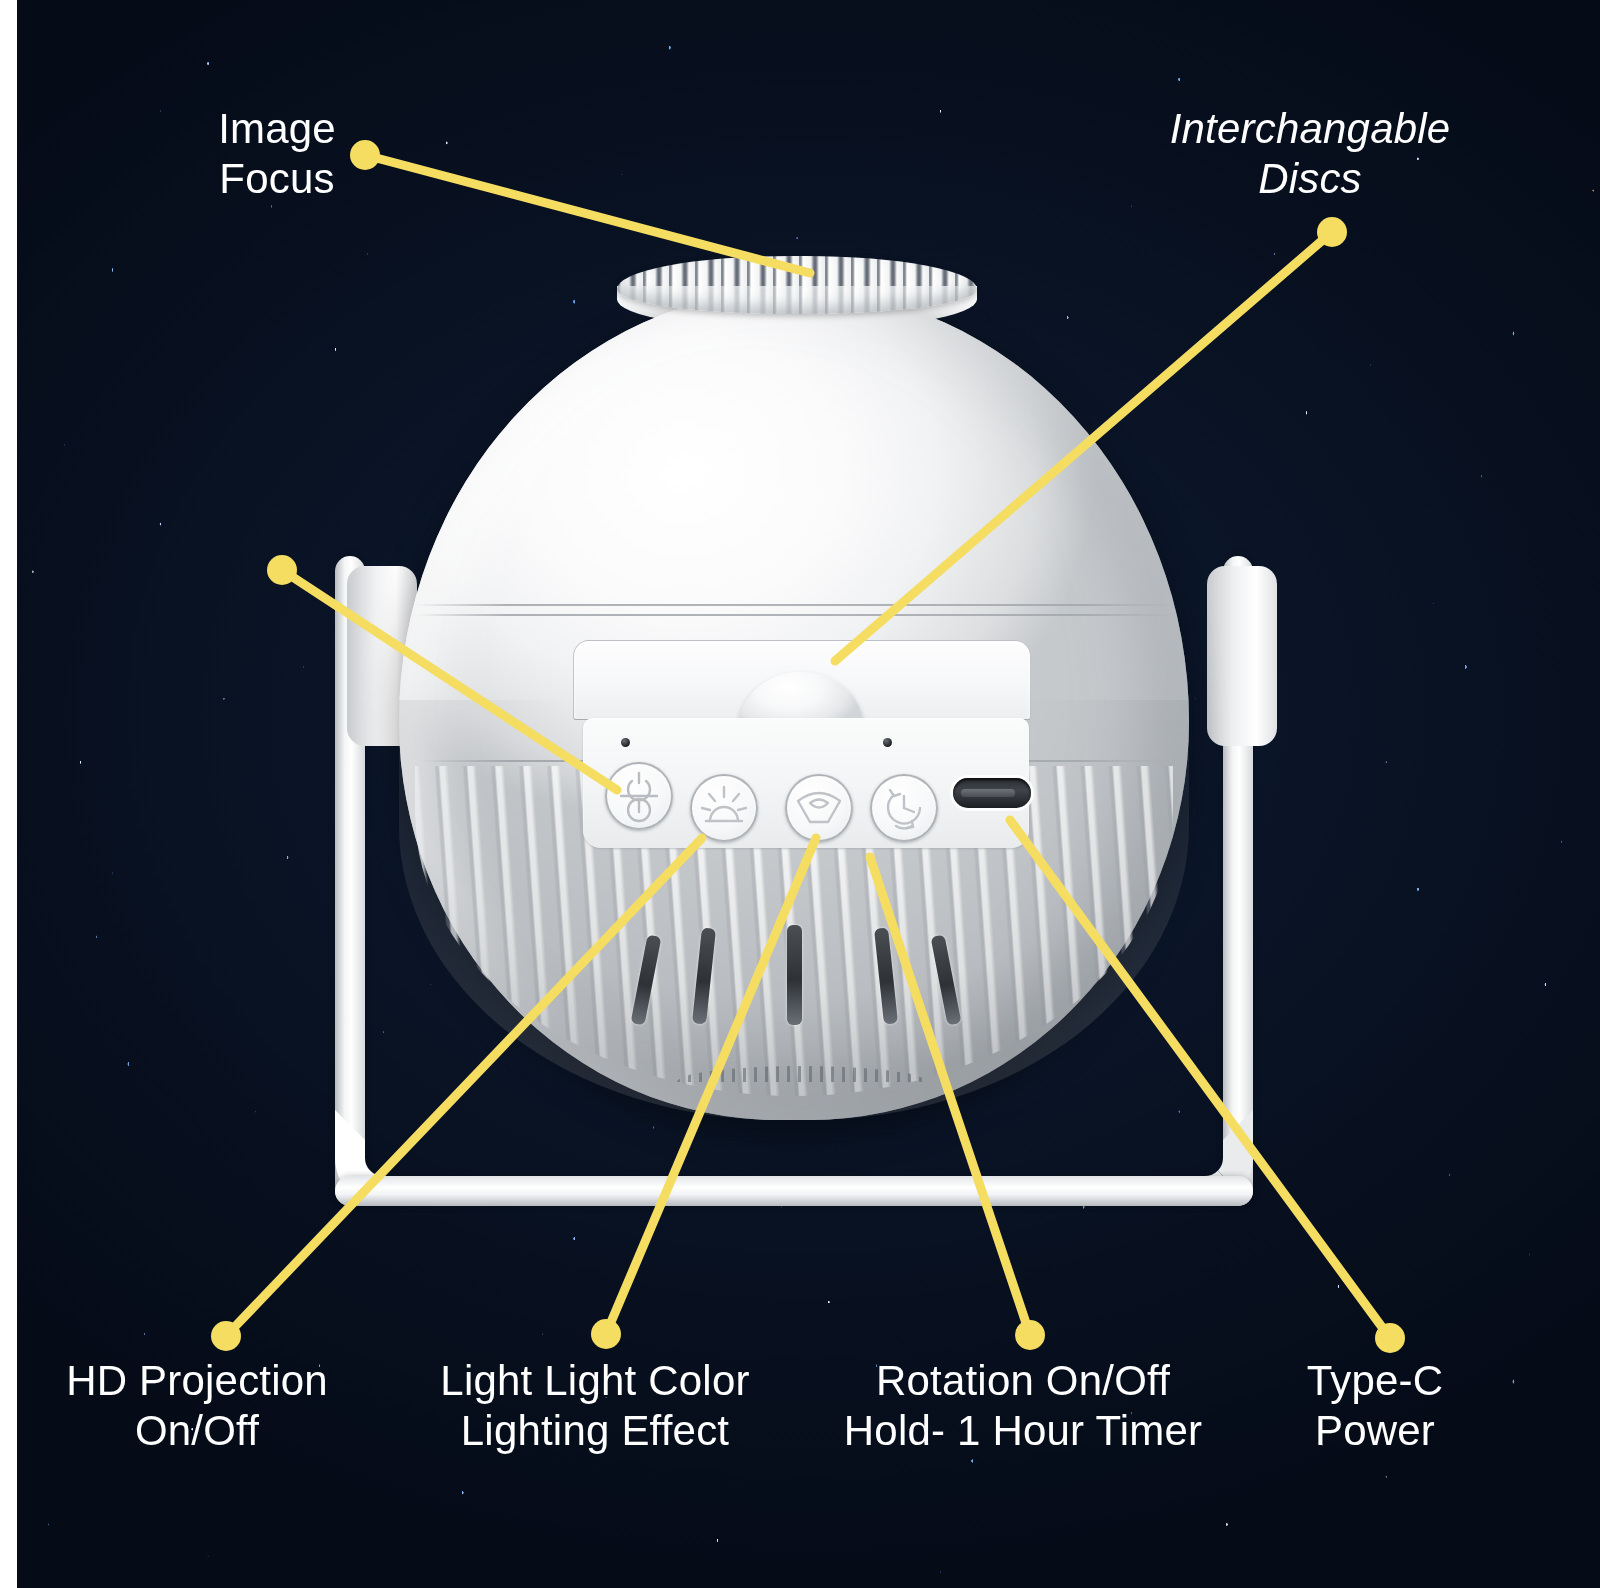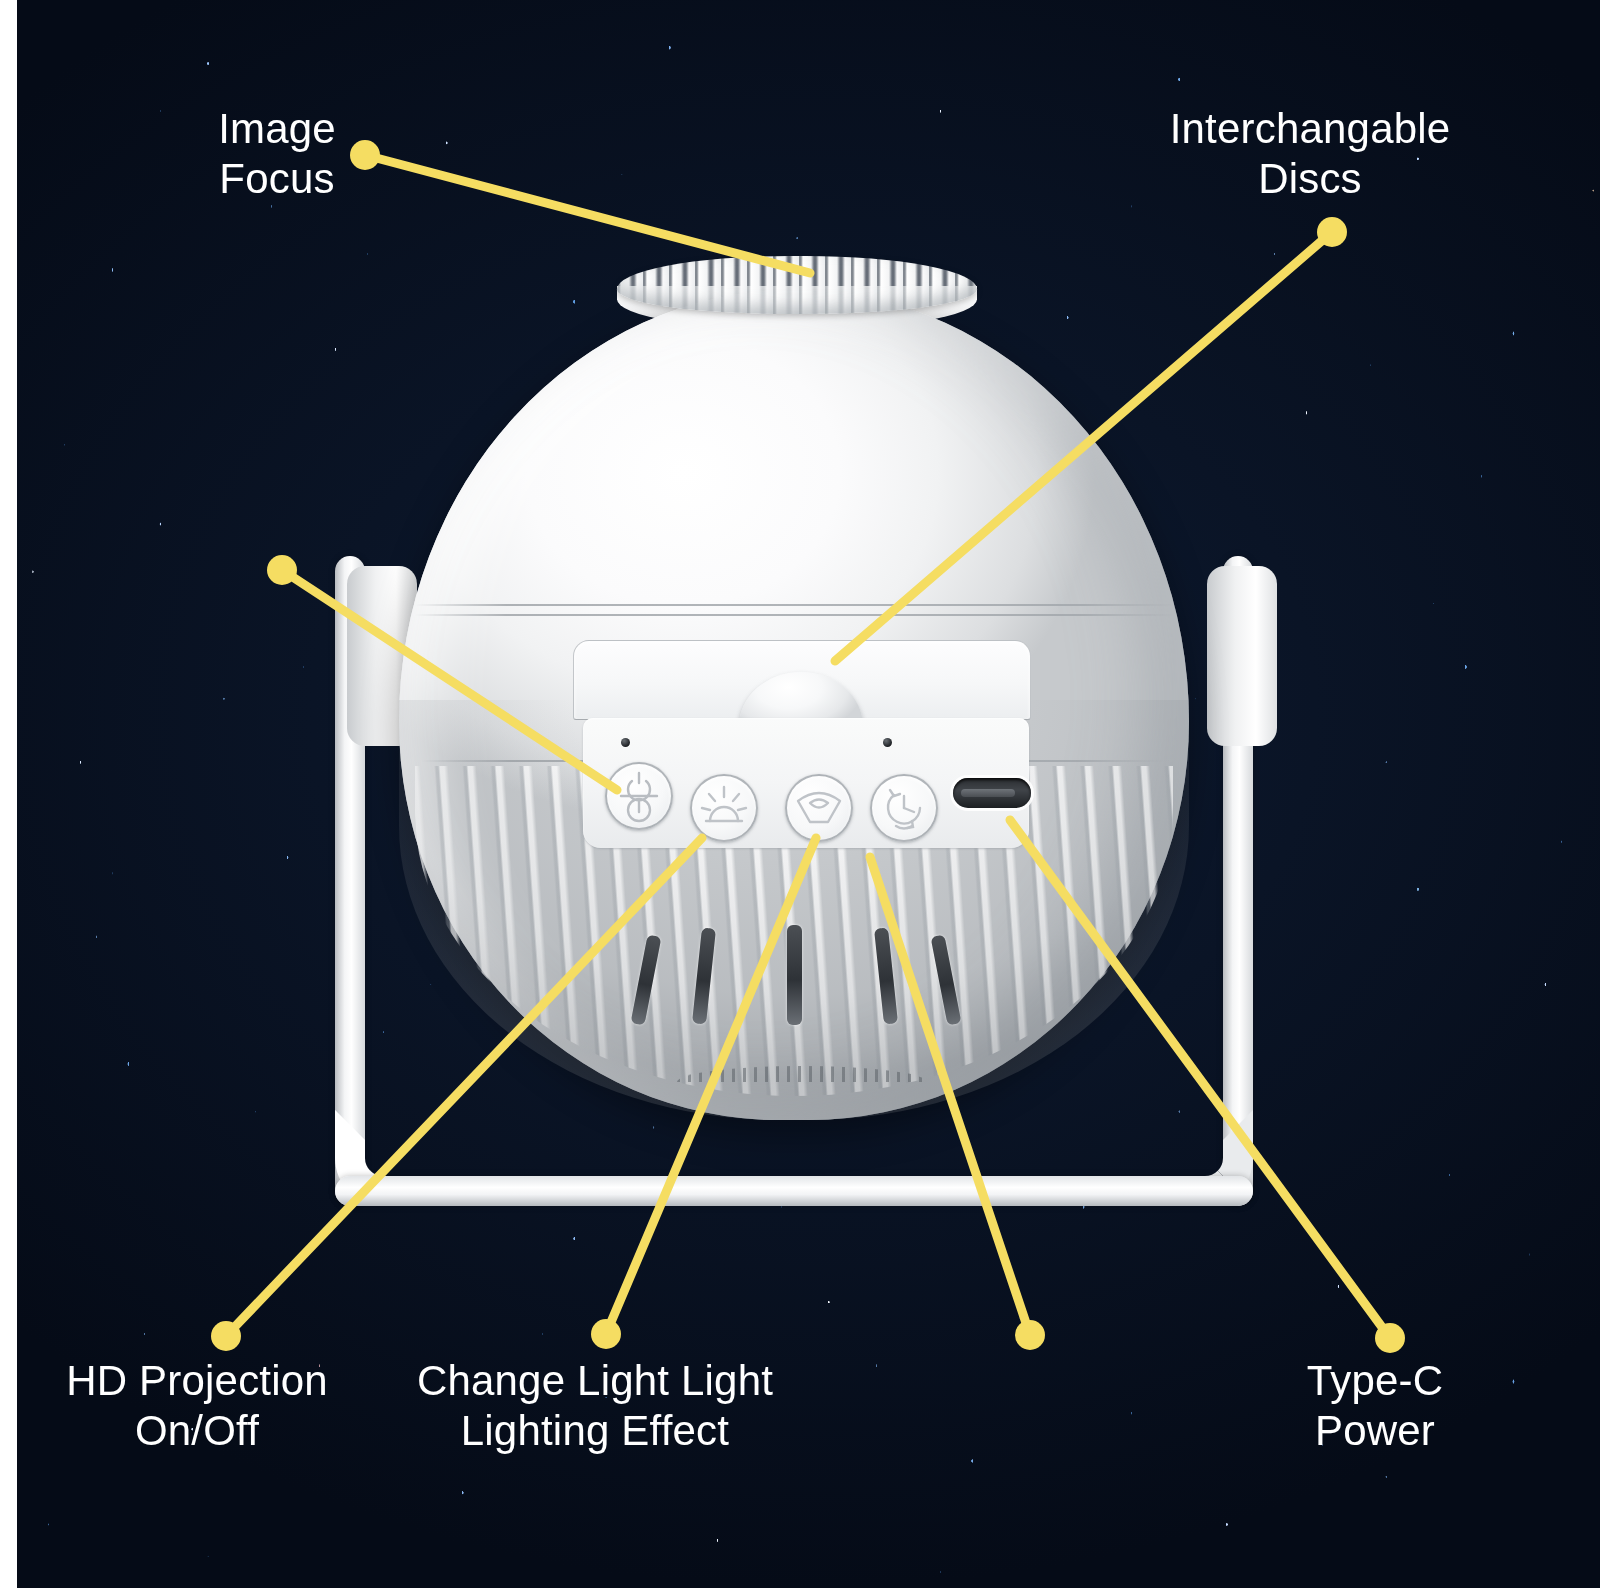--- a/index.html
+++ b/index.html
@@ -411,30 +411,32 @@
     <div class="dot" style="left:1315px;top:232px;"></div>
     <div class="dot" style="left:265px;top:570px;"></div>
     <div class="dot" style="left:209px;top:1336px;"></div>
     <div class="dot" style="left:589px;top:1334px;"></div>
     <div class="dot" style="left:1013px;top:1335px;"></div>
     <div class="dot" style="left:1373px;top:1338px;"></div>
 
     <div class="label ctr" style="left:260px;top:104px;">Image
 Focus</div>
 
-    <div class="label ctr" style="left:1293px;top:104px;">Interchangable
+    <div class="label ctr" style="left:1293px;top:104px;font-style:italic;">Interchangable
 Discs</div>
 
 
     <div class="label ctr" style="left:180px;top:1356px;">HD Projection
 On/Off</div>
 
-    <div class="label ctr" style="left:578px;top:1356px;">Change Light Light
+    <div class="label ctr" style="left:578px;top:1356px;">Light Light Color
 Lighting Effect</div>
 
+    <div class="label ctr" style="left:1006px;top:1356px;">Rotation On/Off
+Hold- 1 Hour Timer</div>
 
     <div class="label ctr" style="left:1358px;top:1356px;">Type-C
 Power</div>
 
   </div>
 
   <div class="right-edge"></div>
 </div>
 
 </body></html>

